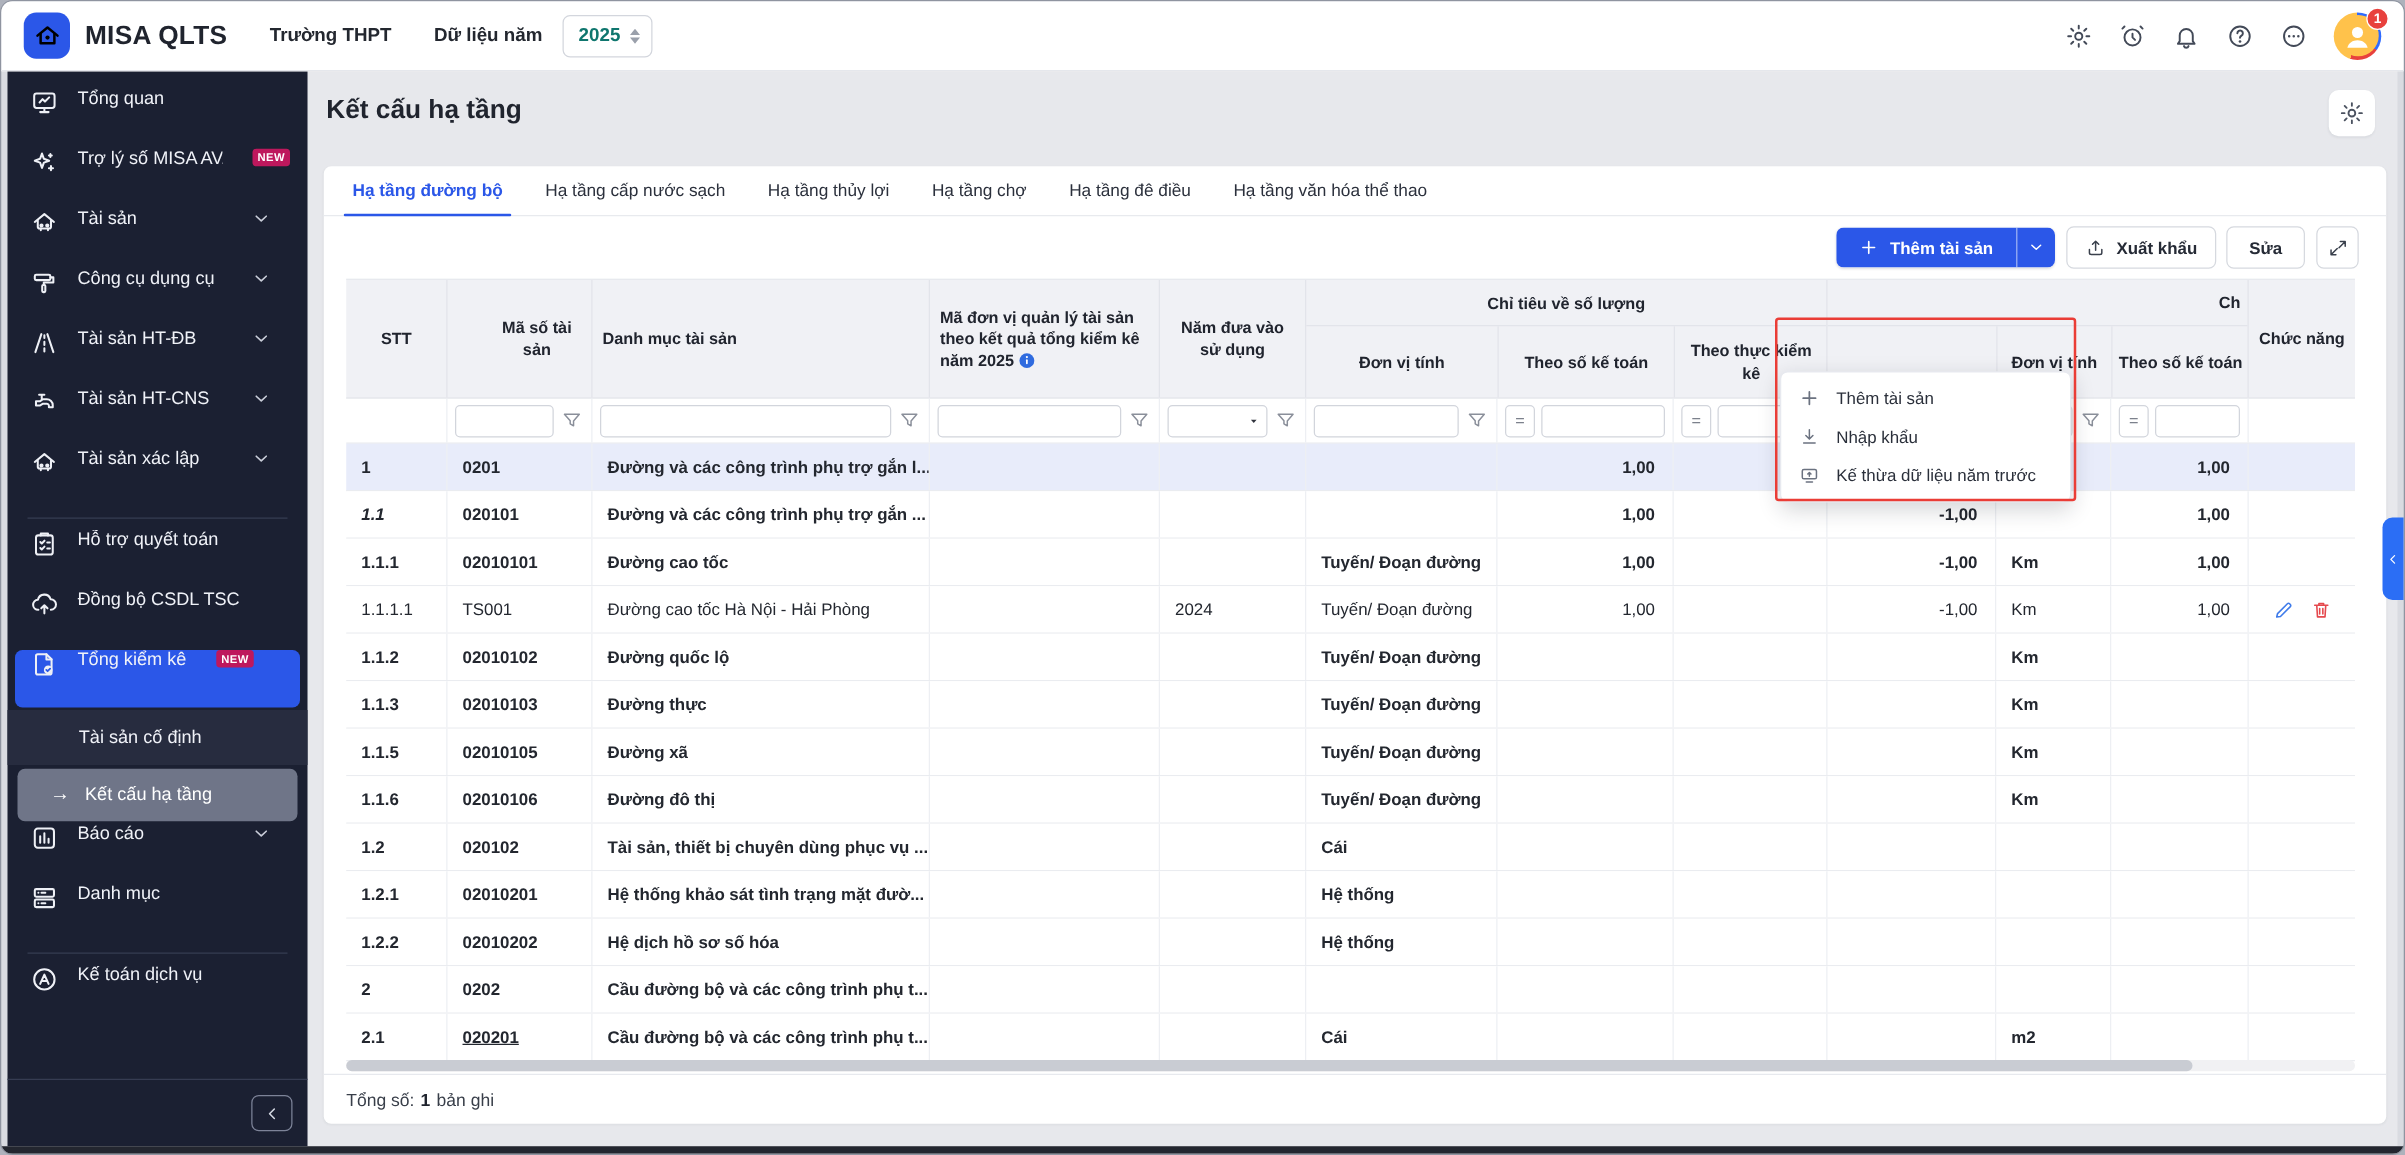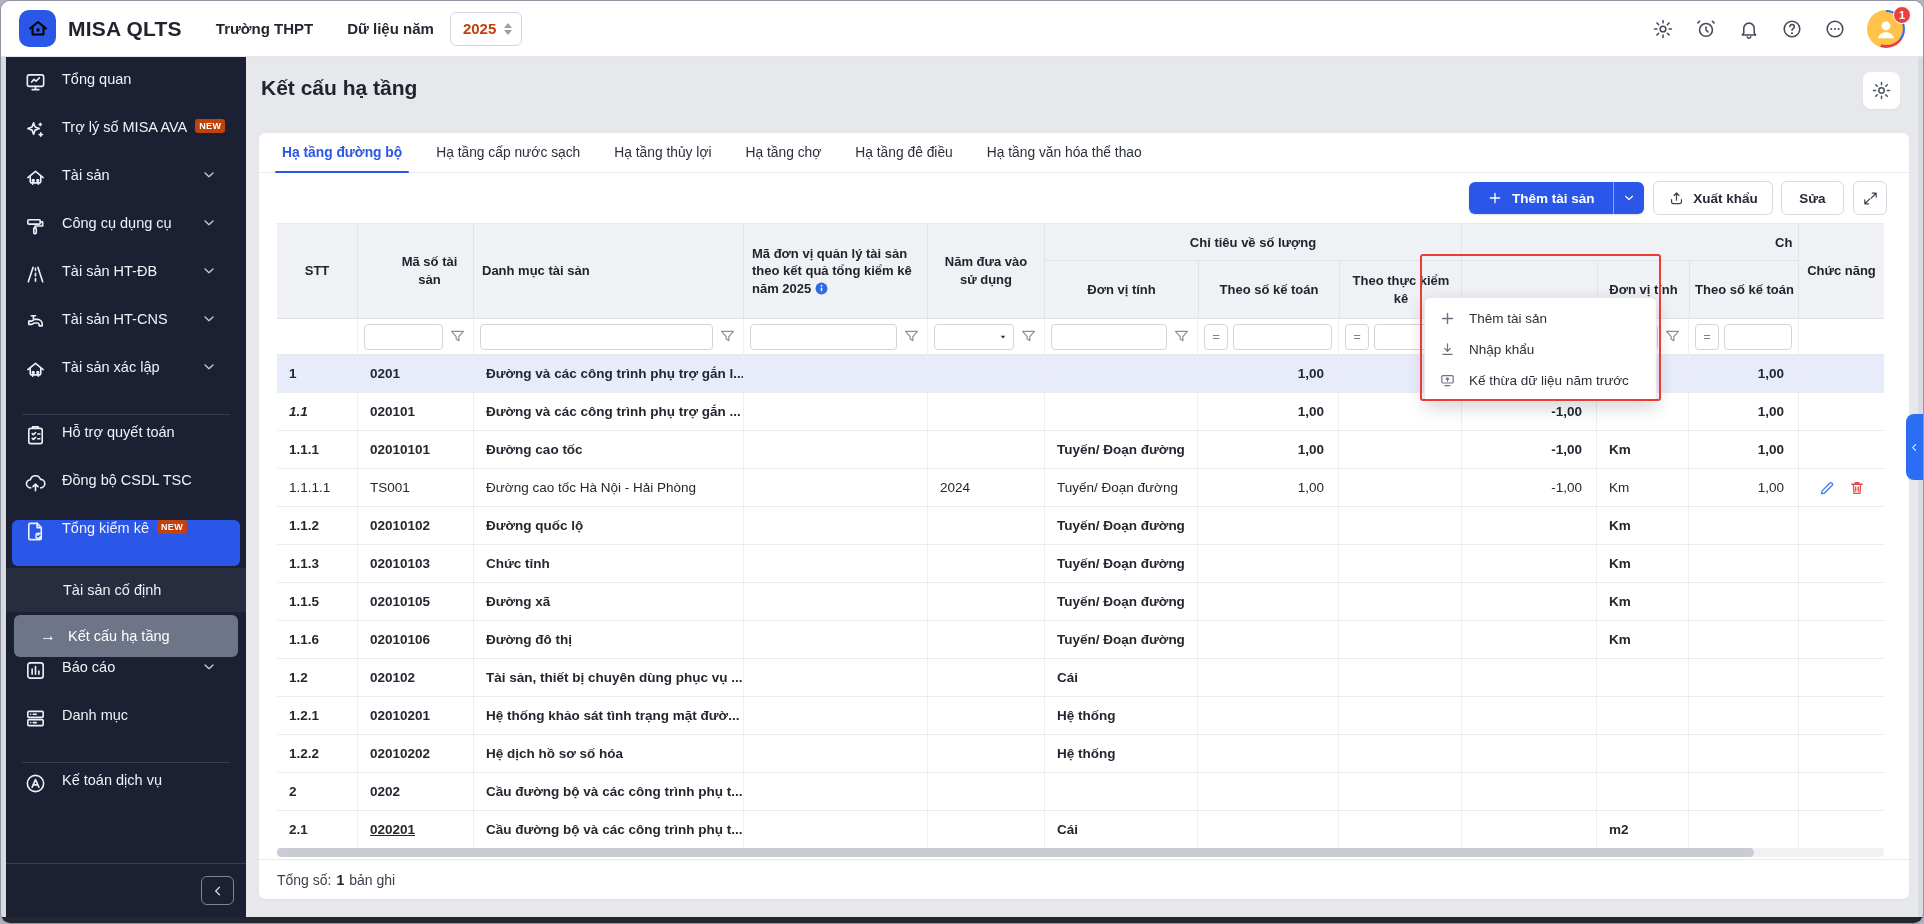--- a/index.html
+++ b/index.html
@@ -9,40 +9,40 @@
   .ic svg{width:100%;height:100%}
 
   
   .topbar{position:absolute;left:0;top:0;width:100%;height:56px;background:#fff;border-bottom:1px solid #e5e7ec;display:flex;align-items:center;padding:0 18px;z-index:5}
   .logo{width:37px;height:37px;border-radius:10px;background:#2b57e8;display:flex;align-items:center;justify-content:center}
   .logo .ic{width:24px;height:24px}
   .brand{font-size:21px;font-weight:bold;color:#20242e;margin-left:12px;letter-spacing:.2px}
   .org{font-size:15px;font-weight:bold;color:#23272f;margin-left:34px}
   .yearlabel{font-size:15px;font-weight:bold;color:#23272f;margin-left:34px}
   .yearbox{margin-left:16px;height:34px;min-width:72px;border:1px solid #d3d6dd;border-radius:6px;display:flex;align-items:center;padding:0 8px 0 12px;gap:8px;cursor:pointer}
-  .yearbox .yv{font-size:15px;font-weight:bold;color:#c2410c}
+  .yearbox .yv{font-size:15px;font-weight:bold;color:#0f766e}
   .spin{display:flex;flex-direction:column;gap:2px}
   .spin i{width:0;height:0;border-left:4px solid transparent;border-right:4px solid transparent;display:block}
   .spin .up{border-bottom:5px solid #9aa0ab}
   .spin .dn{border-top:5px solid #9aa0ab}
   .topicons{margin-left:auto;display:flex;align-items:center;gap:21px}
   .tico{width:22px;height:22px;color:#434a58;cursor:pointer}
   .avatar-wrap{position:relative;width:38px;height:38px;border-radius:50%;background:conic-gradient(#2f6bff 0 35%,#e8413d 35% 55%,#ffc24b 55% 100%);display:flex;align-items:center;justify-content:center;cursor:pointer}
   .avatar{width:33px;height:33px;border-radius:50%;background:#ffc24b;overflow:hidden;display:flex;align-items:center;justify-content:center}
   .avatar .ic{width:26px;height:26px}
   .avbadge{position:absolute;top:-4px;right:-6px;min-width:18px;height:18px;border-radius:9px;background:#e8413d;color:#fff;font-size:11px;font-weight:bold;display:flex;align-items:center;justify-content:center;padding:0 4px;border:1.5px solid #fff}
 
   
   .sidebar{position:absolute;left:5px;top:56px;width:240px;bottom:6px;background:#1b2032;color:#eef0f6;padding-top:14px;z-index:4}
   .side-item{height:46px;margin-bottom:2px;display:flex;align-items:flex-start;padding:0 14px 0 18px;cursor:pointer;font-size:14.5px;color:#f0f2f8}
   .side-item .ic{width:23px;height:23px;color:#eef0f6;margin-right:15px;flex-shrink:0}
   .side-item .lbl{white-space:nowrap;overflow:hidden}
   .side-item .chev{margin-left:auto;width:16px;height:16px;color:#c9cdd9}
   .side-item.active{background:#2b57e8;border-radius:6px;margin:0 6px 2px 6px;padding-left:12px}
-  .nbadge{background:#c2410c;color:#fff;font-size:9px;font-weight:bold;border-radius:3px;padding:2px 4px;margin-left:8px;letter-spacing:.3px}
+  .nbadge{background:#be185d;color:#fff;font-size:9px;font-weight:bold;border-radius:3px;padding:2px 4px;margin-left:24px;letter-spacing:.3px}
   .side-divider{height:1px;background:#363c52;margin:9px 16px}
   .sub-plain{height:44px;background:#272c3f;display:flex;align-items:center;padding-left:57px;font-size:14.5px;cursor:pointer;color:#f0f2f8}
   .sub-active{height:42px;background:#6f7588;border-radius:6px;margin:3px 8px 2px 8px;display:flex;align-items:center;padding-left:26px;font-size:14.5px;cursor:pointer;color:#fff;gap:12px}
   .sub-active .arr{font-size:16px}
   .side-bottom{position:absolute;left:0;right:0;bottom:0;height:54px;border-top:1px solid #363c52;display:flex;align-items:center;justify-content:flex-end;padding-right:12px}
   .collapse-btn{width:33px;height:29px;border:1.5px solid #7d8398;border-radius:6px;color:#d4d8e2;display:flex;align-items:center;justify-content:center;cursor:pointer}
   .collapse-btn .ic{width:14px;height:14px}
 
   
   .main{position:absolute;left:245px;top:56px;right:5px;bottom:6px;background:#e7e8ec}
@@ -623,21 +623,21 @@
               <div class="td num" style="width: 141px;"></div>
               <div class="td num" style="width: 123px;"></div>
               <div class="td num" style="width: 135px;"></div>
               <div class="td" style="width: 92px;">Km</div>
               <div class="td num" style="width: 110px;"></div>
               <div class="td ctr" style="width: 86px;"></div>
             </div>
             <div class="trow b">
               <div class="td" style="width: 80px;">1.1.3</div>
               <div class="td" style="width: 116px;">02010103</div>
-              <div class="td" style="width: 270px;">Chức tỉnh</div>
+              <div class="td" style="width: 270px;">Đường thực</div>
               <div class="td" style="width: 184px;"></div>
               <div class="td" style="width: 117px;"></div>
               <div class="td" style="width: 153px;">Tuyến/ Đoạn đường</div>
               <div class="td num" style="width: 141px;"></div>
               <div class="td num" style="width: 123px;"></div>
               <div class="td num" style="width: 135px;"></div>
               <div class="td" style="width: 92px;">Km</div>
               <div class="td num" style="width: 110px;"></div>
               <div class="td ctr" style="width: 86px;"></div>
             </div>

